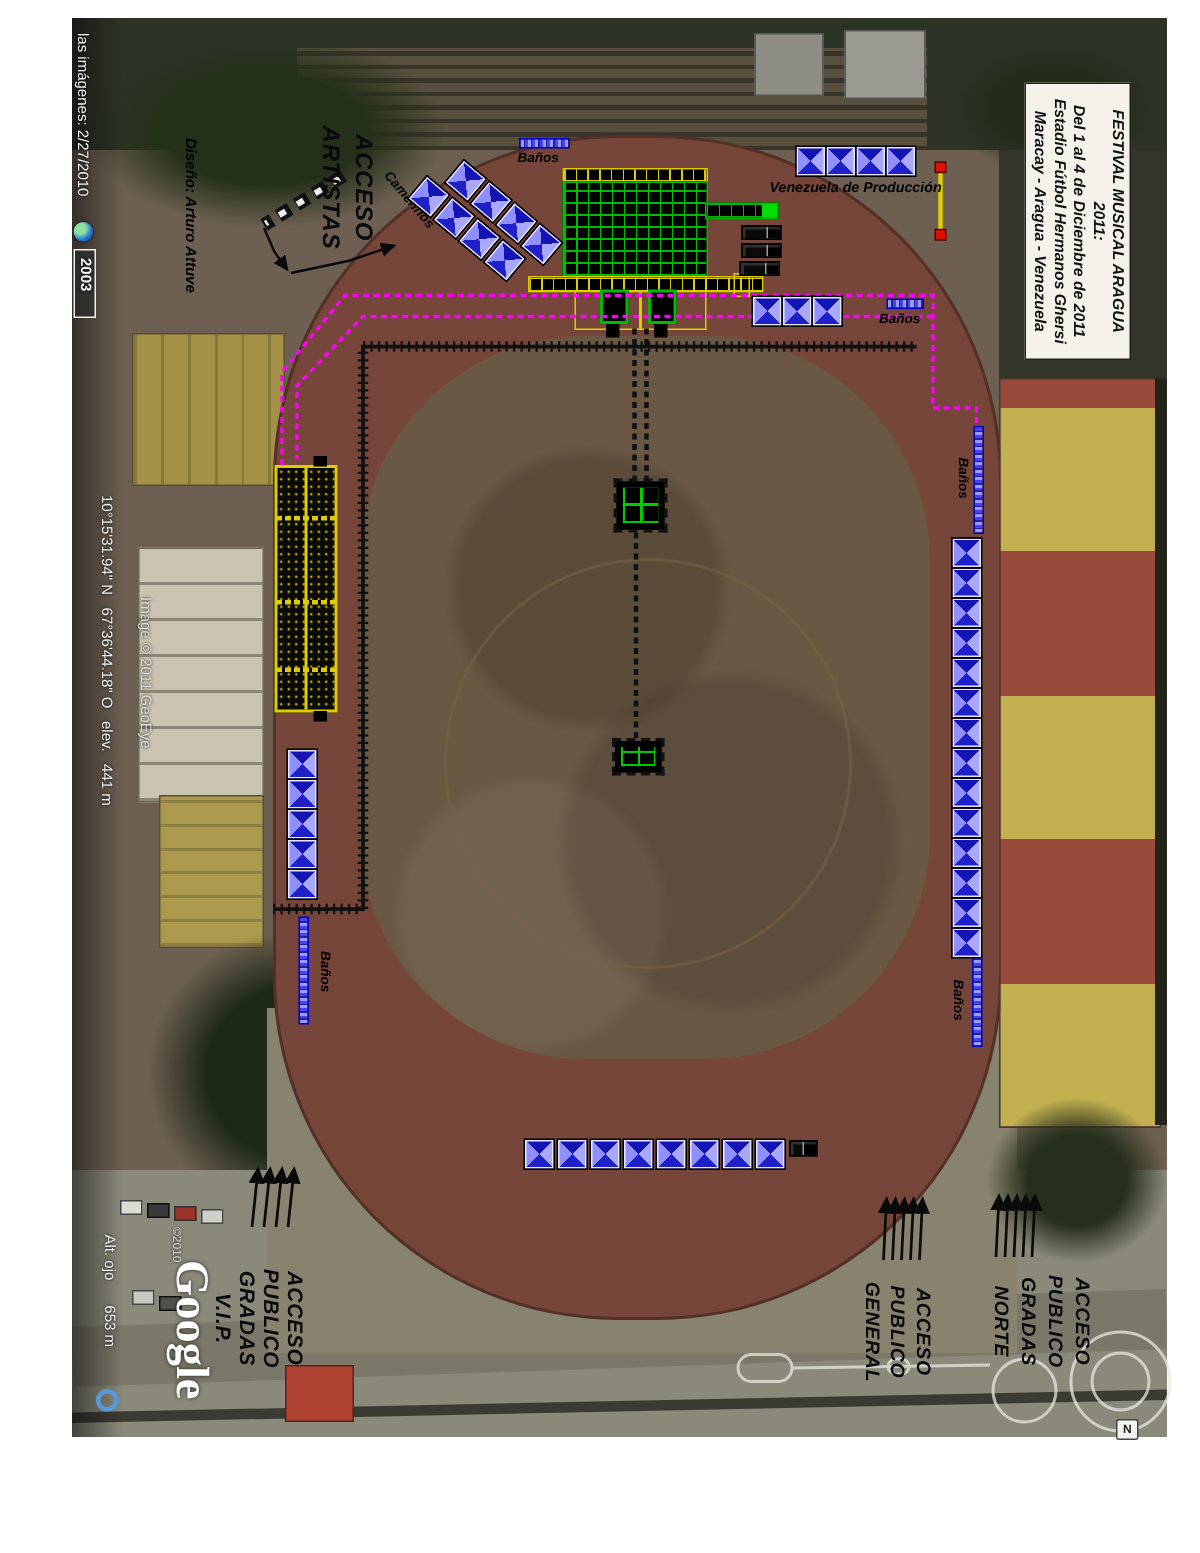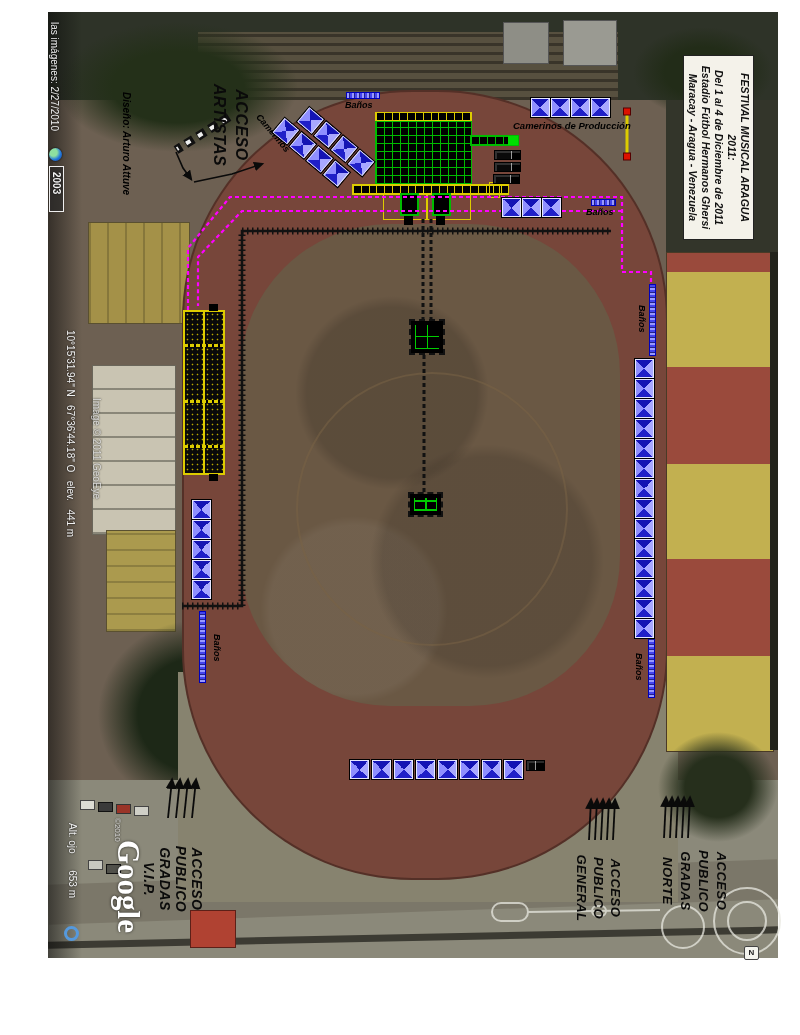--- a/index.html
+++ b/index.html
@@ -177,21 +177,21 @@
 Maracay - Aragua - Venezuela</div>
 
   <div class="rot maplabel" style="left:132px;top:92px;font-size:10px;">Diseño: Arturo Attuve</div>
 
   <div class="rot bigsign" style="left: 252px; top: 76px; width: 98px; font-size: 16px; line-height: 22px; text-align: center; white-space: pre-line;">ACCESO
 ARTISTAS</div>
 
   <div class="abs maplabel" style="left:262px;top:112px;font-size:9px;transform:rotate(50deg);transform-origin:0 0;">Camerinos</div>
 
   <div class="abs maplabel" style="left:345px;top:100px;font-size:9px;">Baños</div>
-  <div class="abs maplabel" style="left:513px;top:120px;font-size:9.5px;">Camerinos de Producción</div>
+  <div class="abs maplabel" style="left:513px;top:120px;font-size:9.5px;">Venezuela de Producción</div>
   <div class="abs maplabel" style="left:586px;top:207px;font-size:9px;">Baños</div>
   <div class="rot maplabel" style="left:222px;top:634px;font-size:9px;">Baños</div>
   <div class="rot maplabel" style="left:647px;top:305px;font-size:9px;">Baños</div>
   <div class="rot maplabel" style="left:644px;top:653px;font-size:9px;">Baños</div>
 
   <div class="rot bigsign" style="left: 205px; top: 820px; width: 118px; font-size: 14px; line-height: 16px; text-align: center; white-space: pre-line;">ACCESO
 PUBLICO
 GRADAS
 V.I.P.</div>
   <div class="rot bigsign" style="left: 624px; top: 842px; width: 92px; font-size: 13px; line-height: 17px; text-align: center; white-space: pre-line;">ACCESO

